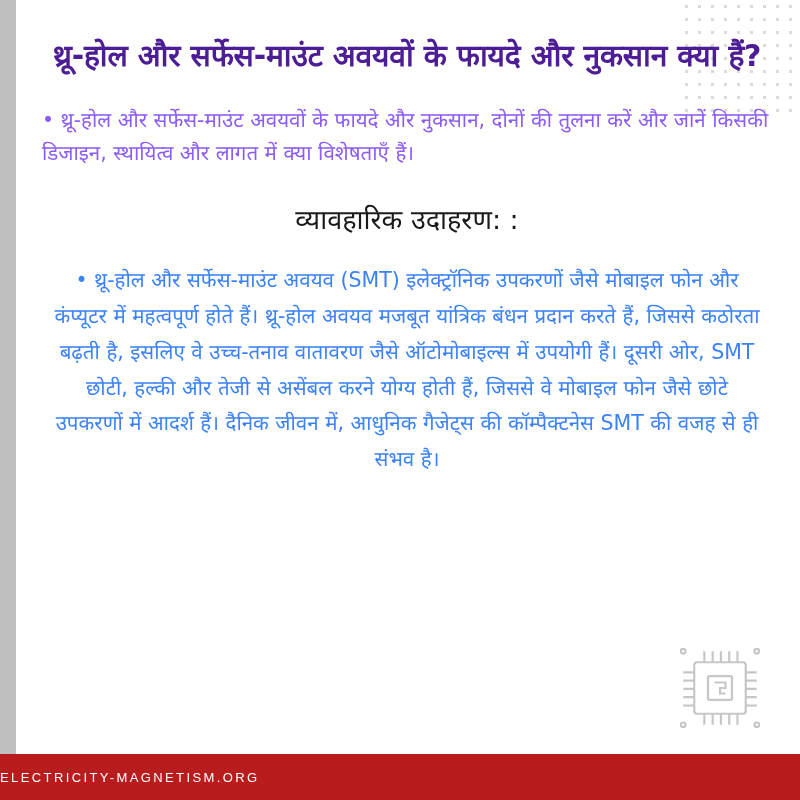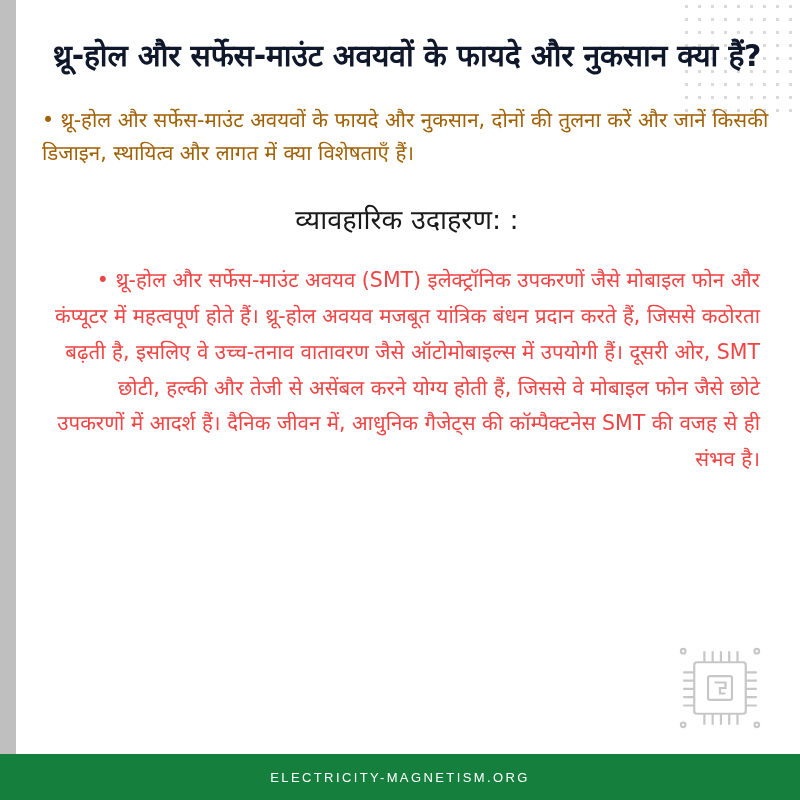--- a/index.html
+++ b/index.html
@@ -41,69 +41,68 @@
     background-size: 13px 13px;
     opacity: 0.95;
   }
   
   .footer {
     position: absolute;
     left: 0;
     bottom: 0;
     width: 800px;
     height: 46px;
-    background: #15803d;
+    background: #b91c1c;
     display: flex;
     align-items: center;
-    justify-content: center;
   }
   .footer-text {
     color: #ffffff;
     font-size: 13px;
     letter-spacing: 2.4px;
     font-family: "Liberation Sans", sans-serif;
   }
   .content {
     position: absolute;
     left: 16px;
     top: 0;
     width: 784px;
     height: 754px;
     box-sizing: border-box;
     padding: 34px 28px 0 26px;
   }
   .title {
     font-size: 30px;
     font-weight: bold;
-    color: #0f172a;
+    color: #4c1d95;
     line-height: 1.45;
     text-align: center;
     margin: 0 0 26px 0;
     letter-spacing: -0.2px;
   }
   .para {
     font-size: 20.5px;
-    color: #a16207;
+    color: #8b5cf6;
     line-height: 1.62;
     margin: 0 0 10px 0;
     text-align: left;
   }
   .subheading {
     font-size: 27px;
     font-weight: normal;
     color: #1a1a1a;
     text-align: center;
     margin: 30px 0 26px 0;
   }
   .body-para {
     font-size: 20.5px;
-    color: #ef4444;
+    color: #3b82f6;
     line-height: 1.75;
     margin: 12px;
-    text-align: right;
+    text-align: center;
   }
   
   .chip-icon {
     position: absolute;
     right: 34px;
     bottom: 66px;
     width: 92px;
     height: 92px;
     opacity: 0.55;
   }

